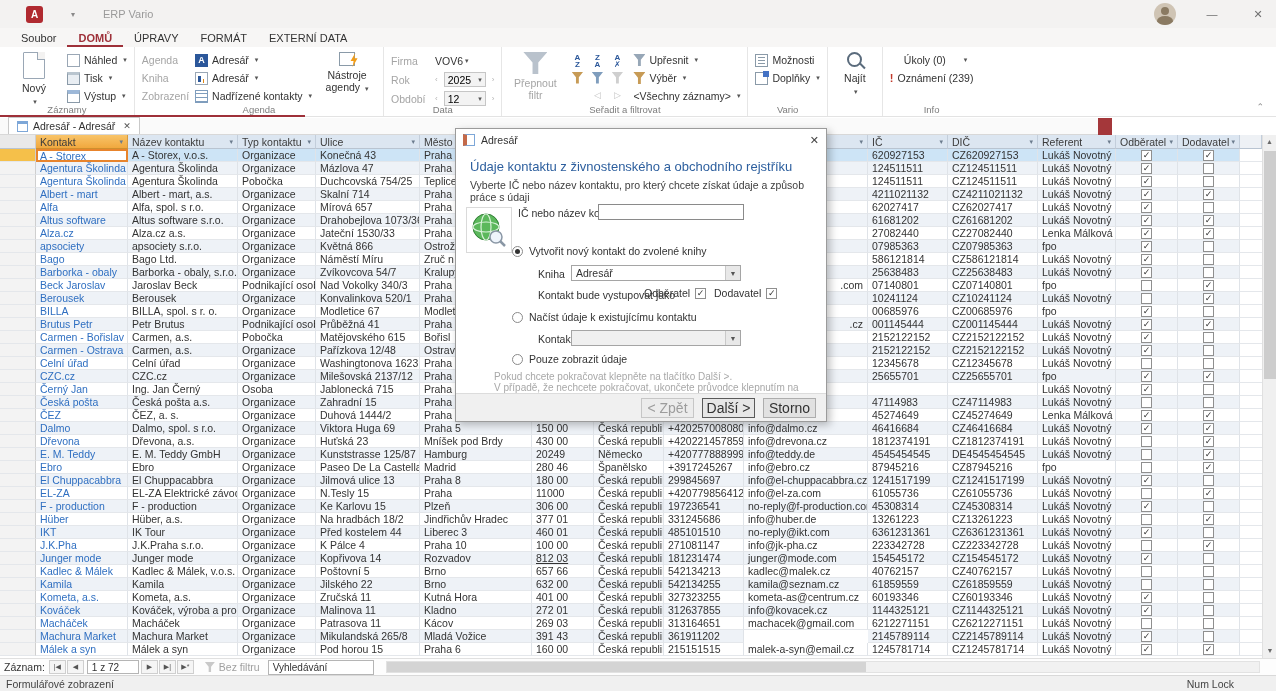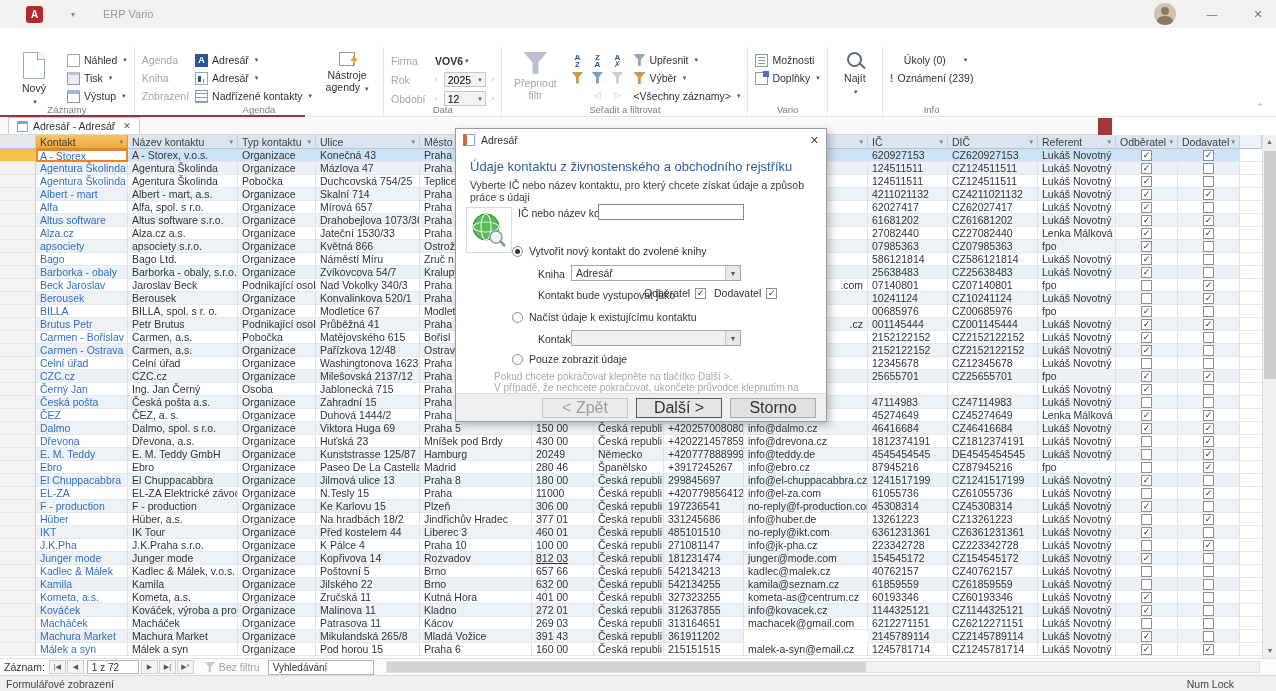--- a/index.html
+++ b/index.html
@@ -47,21 +47,21 @@
   .si-org { background:#fff; border:1px solid #8a9aa8; position:relative; }
   .bolt { width:10px; height:14px; background:#f29d18; clip-path:polygon(62% 0,15% 58%,45% 58%,35% 100%,85% 38%,52% 38%); display:inline-block; position:absolute; right:-5px; bottom:-2px; }
   .funnel { width:12px; height:12px; background:#97a7b7; clip-path:polygon(0 0,100% 0,62% 48%,62% 100%,38% 100%,38% 48%); display:inline-block; }
   .funnel.big { width:24px; height:22px; background:#b9c2cc; } 
   .sortico { font-size:8px; font-weight:bold; color:#2b579a; line-height:7px; display:flex; flex-direction:column; align-items:center; width:11px; }
   .icongrid { display:grid; grid-template-columns:20px 20px 20px; grid-auto-rows:17px; align-items:center; justify-items:center; padding-top:2px; }
   .tri { font-size:9px; color:#c3c3c3; }
   .stack3 { display:flex; flex-direction:column; gap:2px; padding-top:2px; }
   .drow { display:flex; align-items:center; height:17px; gap:6px; }
   .dlabel { font-size:10.5px; width:38px; }
-  .dval { font-size:10.5px; color:#333; display:flex; align-items:center;font-weight:bold; }
+  .dval { font-size:10.5px; color:#333; display:flex; align-items:center; }
   .spinbox { border:1px solid #c6c6c6; background:#f3f3f3; font-size:10.5px; padding:0 3px; width:42px; height:15px; display:flex; align-items:center; justify-content:space-between; }
   .tinynav { color:#b5b5b5; font-size:8px; }
   .mag { width:15px; height:15px; border:2px solid #5a6b7c; border-radius:50%; position:relative; margin-bottom:2px; }
   .mag::after { content:""; position:absolute; width:7px; height:2px; background:#5a6b7c; transform:rotate(45deg); right:-6px; bottom:-2px; }
   .si-opts { background:#fff; border:1px solid #8a9aa8; position:relative; }
   .si-opts::after { content:""; position:absolute; left:2px; top:2px; right:2px; height:1px; background:#8a9aa8; box-shadow:0 3px 0 #8a9aa8,0 6px 0 #8a9aa8; }
   .si-addin { background:#fff; border:1px solid #8a9aa8; position:relative; }
   .si-addin::after { content:""; position:absolute; right:-2px; top:-2px; width:6px; height:6px; background:#4472c4; }
   .excl { color:#c0392b; font-weight:bold; font-size:11px; }
   .ribbon-collapse { position:absolute; right:12px; bottom:4px; color:#8a8a8a; font-size:9px; }
@@ -129,40 +129,47 @@
   .radio { position:absolute; display:flex; align-items:center; gap:6px; font-size:10.5px; color:#333; }
   .rb { width:11px; height:11px; border:1px solid #8a8a8a; border-radius:50%; background:#fff; position:relative; flex:0 0 auto; }
   .rb.on::after { content:""; position:absolute; left:2px; top:2px; width:5px; height:5px; border-radius:50%; background:#333; }
   .dlg-rowlabel { position:absolute; font-size:10.5px; color:#333; }
   .combo { position:absolute; height:16px; border:1px solid #a5a5a5; background:#fff; font-size:10.5px; display:flex; align-items:center; padding-left:4px; color:#333; }
   .combo .cbtn { margin-left:auto; width:15px; height:100%; background:#e8e8e8; border-left:1px solid #c9c9c9; font-size:7px; color:#555; display:flex; align-items:center; justify-content:center; }
   .combo.disabled { background:#f0f0f0; }
   .dcb { display:flex; align-items:center; gap:5px; position:absolute; font-size:10.5px; color:#333; }
   .dlg-hint { position:absolute; left:38px; font-size:10px; color:#a8a8a8; }
   .dlg-footer { position:absolute; left:0; bottom:0; width:100%; height:28px; background:#f0f0f0; border-top:1px solid #dcdcdc; display:flex; align-items:center; justify-content:flex-end; gap:8px; padding-right:10px; }
-  .dbtn { width:86px; height:20px; background:#e1e1e1; border:1px solid #adadad; font-size:16px; color:#333; display:flex; align-items:center; justify-content:center; }
+  .dbtn { width:53px; height:20px; background:#e1e1e1; border:1px solid #adadad; font-size:14px; color:#333; display:flex; align-items:center; justify-content:center; }
   .dbtn.disabled { color:#9c9c9c; border-color:#c6c6c6; background:#ececec; }
   .dbtn.default { border:1px solid #5a5a5a; background:#e6e6e6; }
 </style>
 </head>
 <body>
 
 <div id="app">
 
   <div class="titlebar">
     <div class="appicon">A</div>
     <div class="qat-caret">▾</div>
     <div class="wintitle">ERP Vario</div>
     <div class="tb-right">
       <div class="avatar"></div>
       <div class="winbtn">—</div>
       <div class="winbtn">✕</div>
     </div>
   </div>
 
+  <div class="menubar" id="menubar">
+      <span class="menu-item">Soubor</span>
+      <span class="menu-item active">DOMŮ</span>
+      <span class="menu-item">ÚPRAVY</span>
+      <span class="menu-item">FORMÁT</span>
+      <span class="menu-item">EXTERNÍ DATA</span>
+    </div>
 
   <div class="ribbon">
 
     <div class="rgroup">
       <div class="gbody">
         <div class="bigbtn">
           <span class="ic-doc-big"></span>
           <span class="blabel"><span>Nový</span><br><span class="caret">▾</span></span>
         </div>
         <div class="smallcol">

